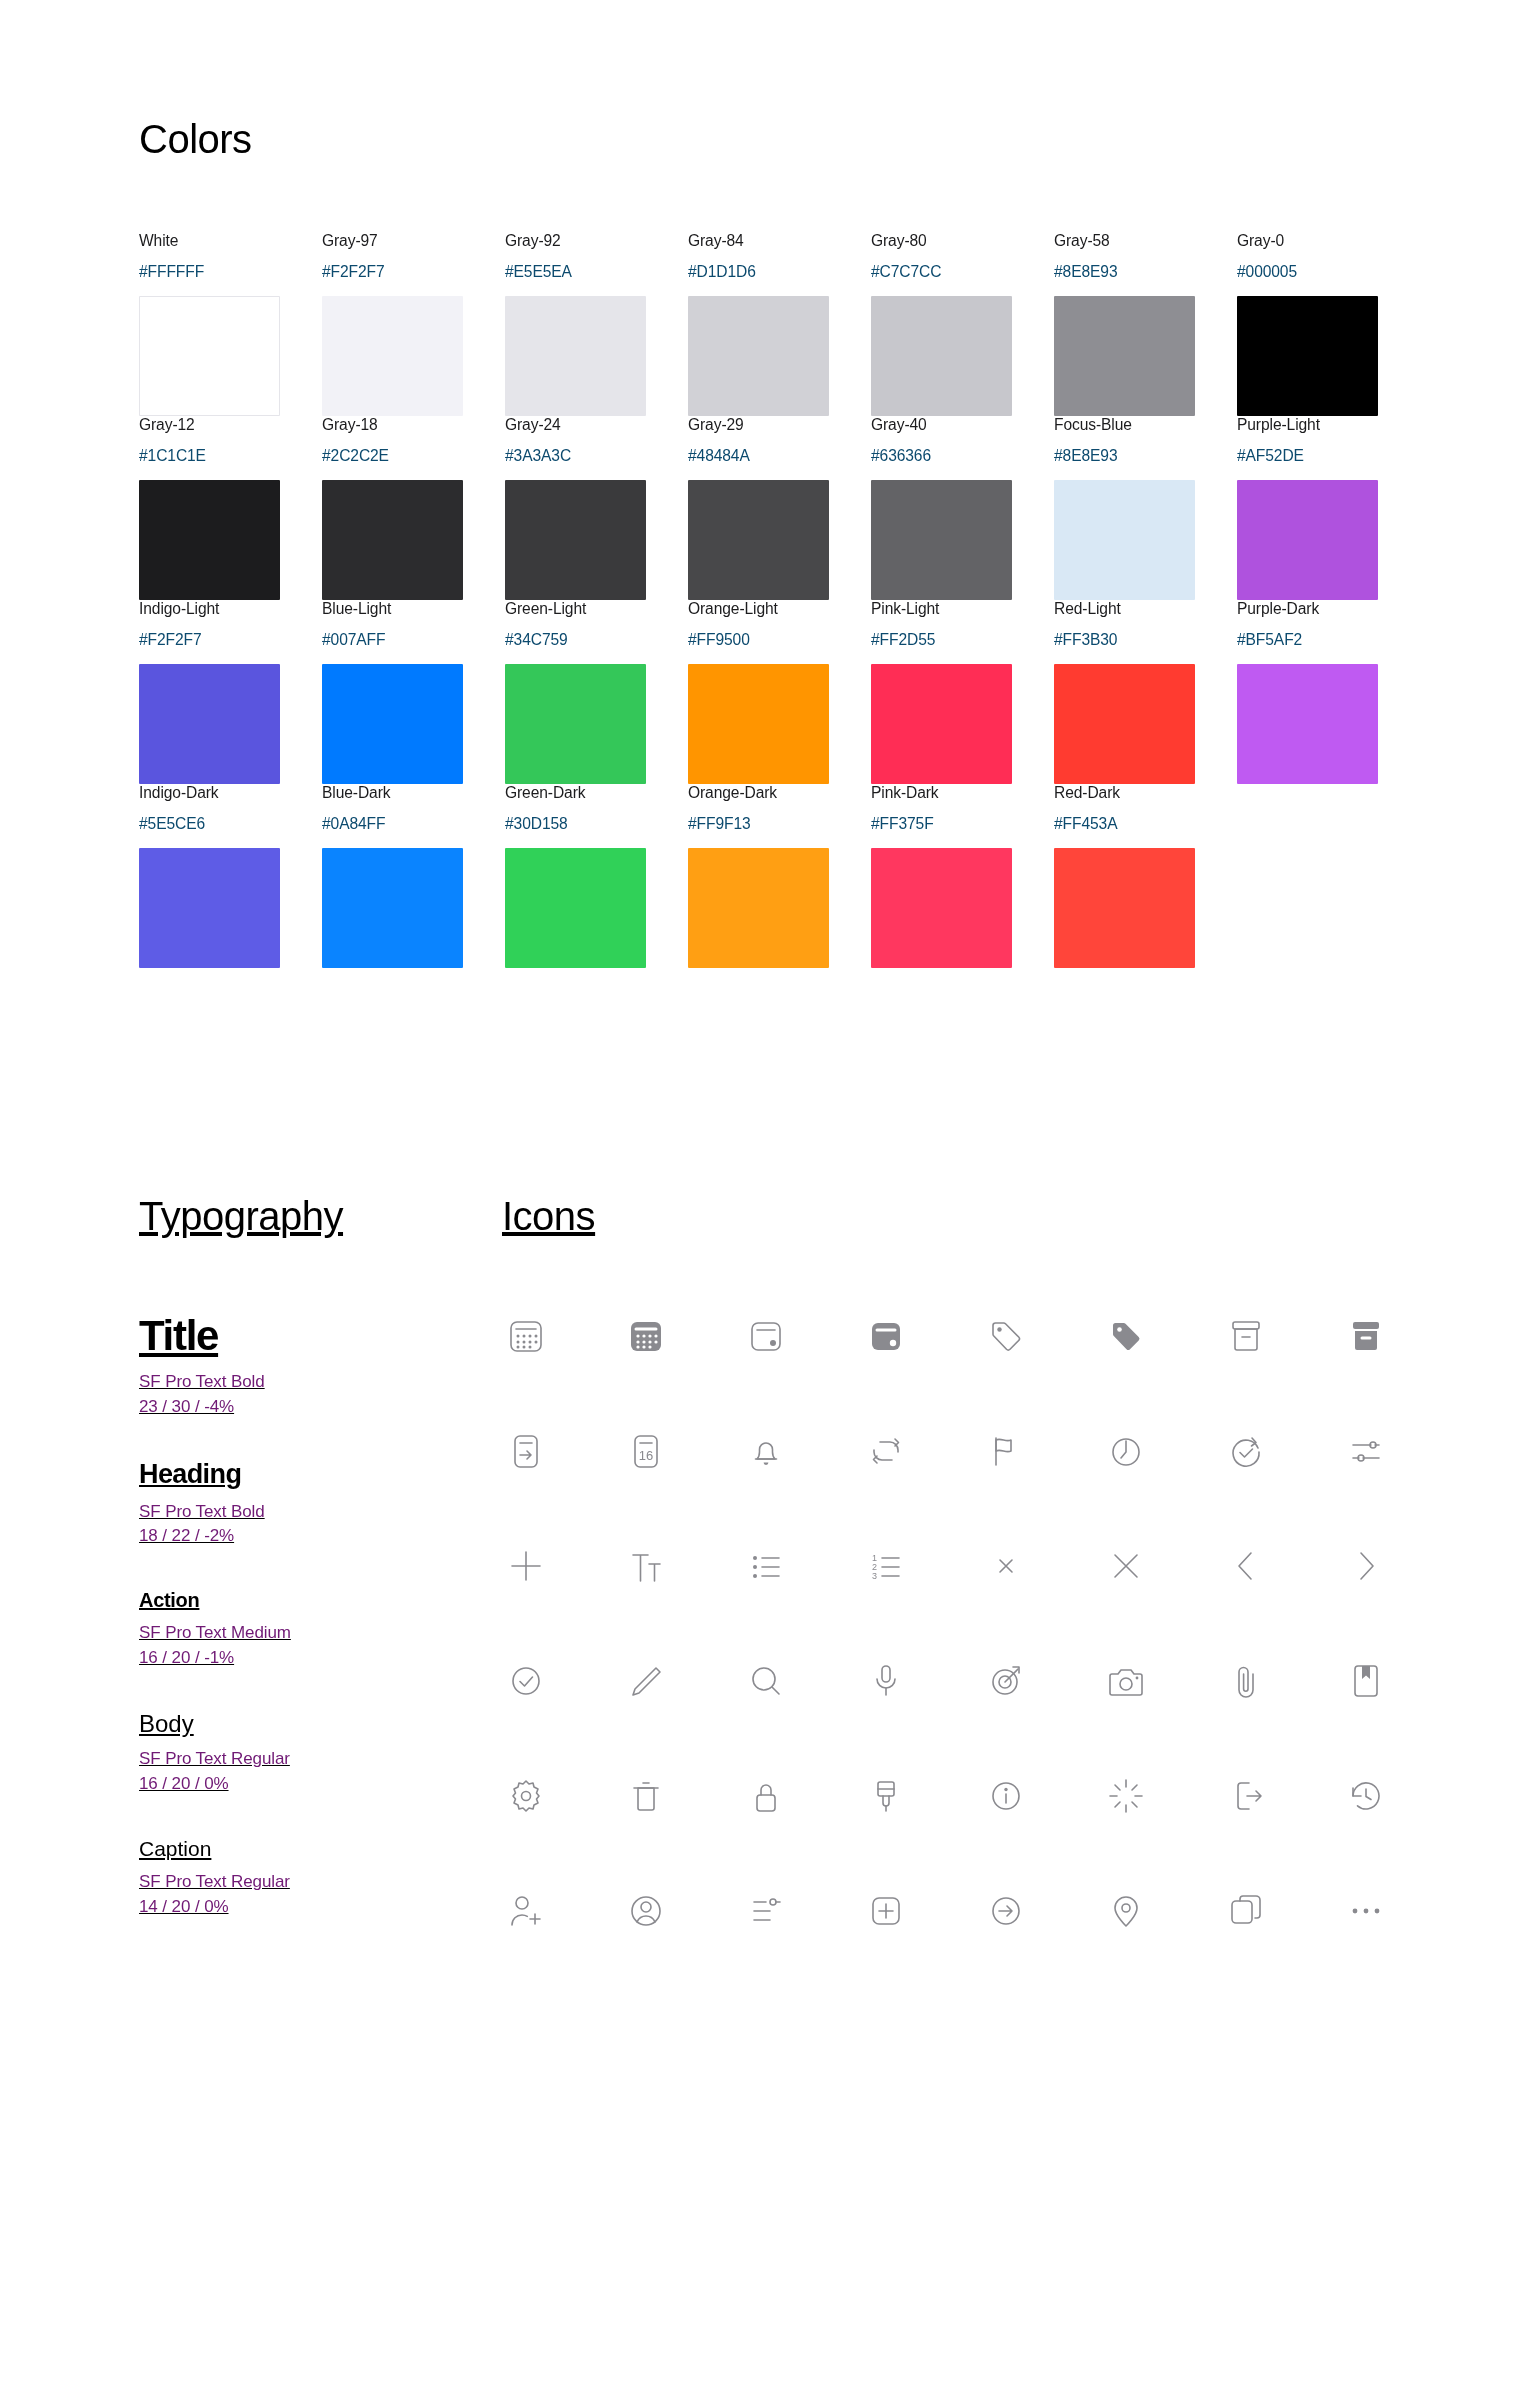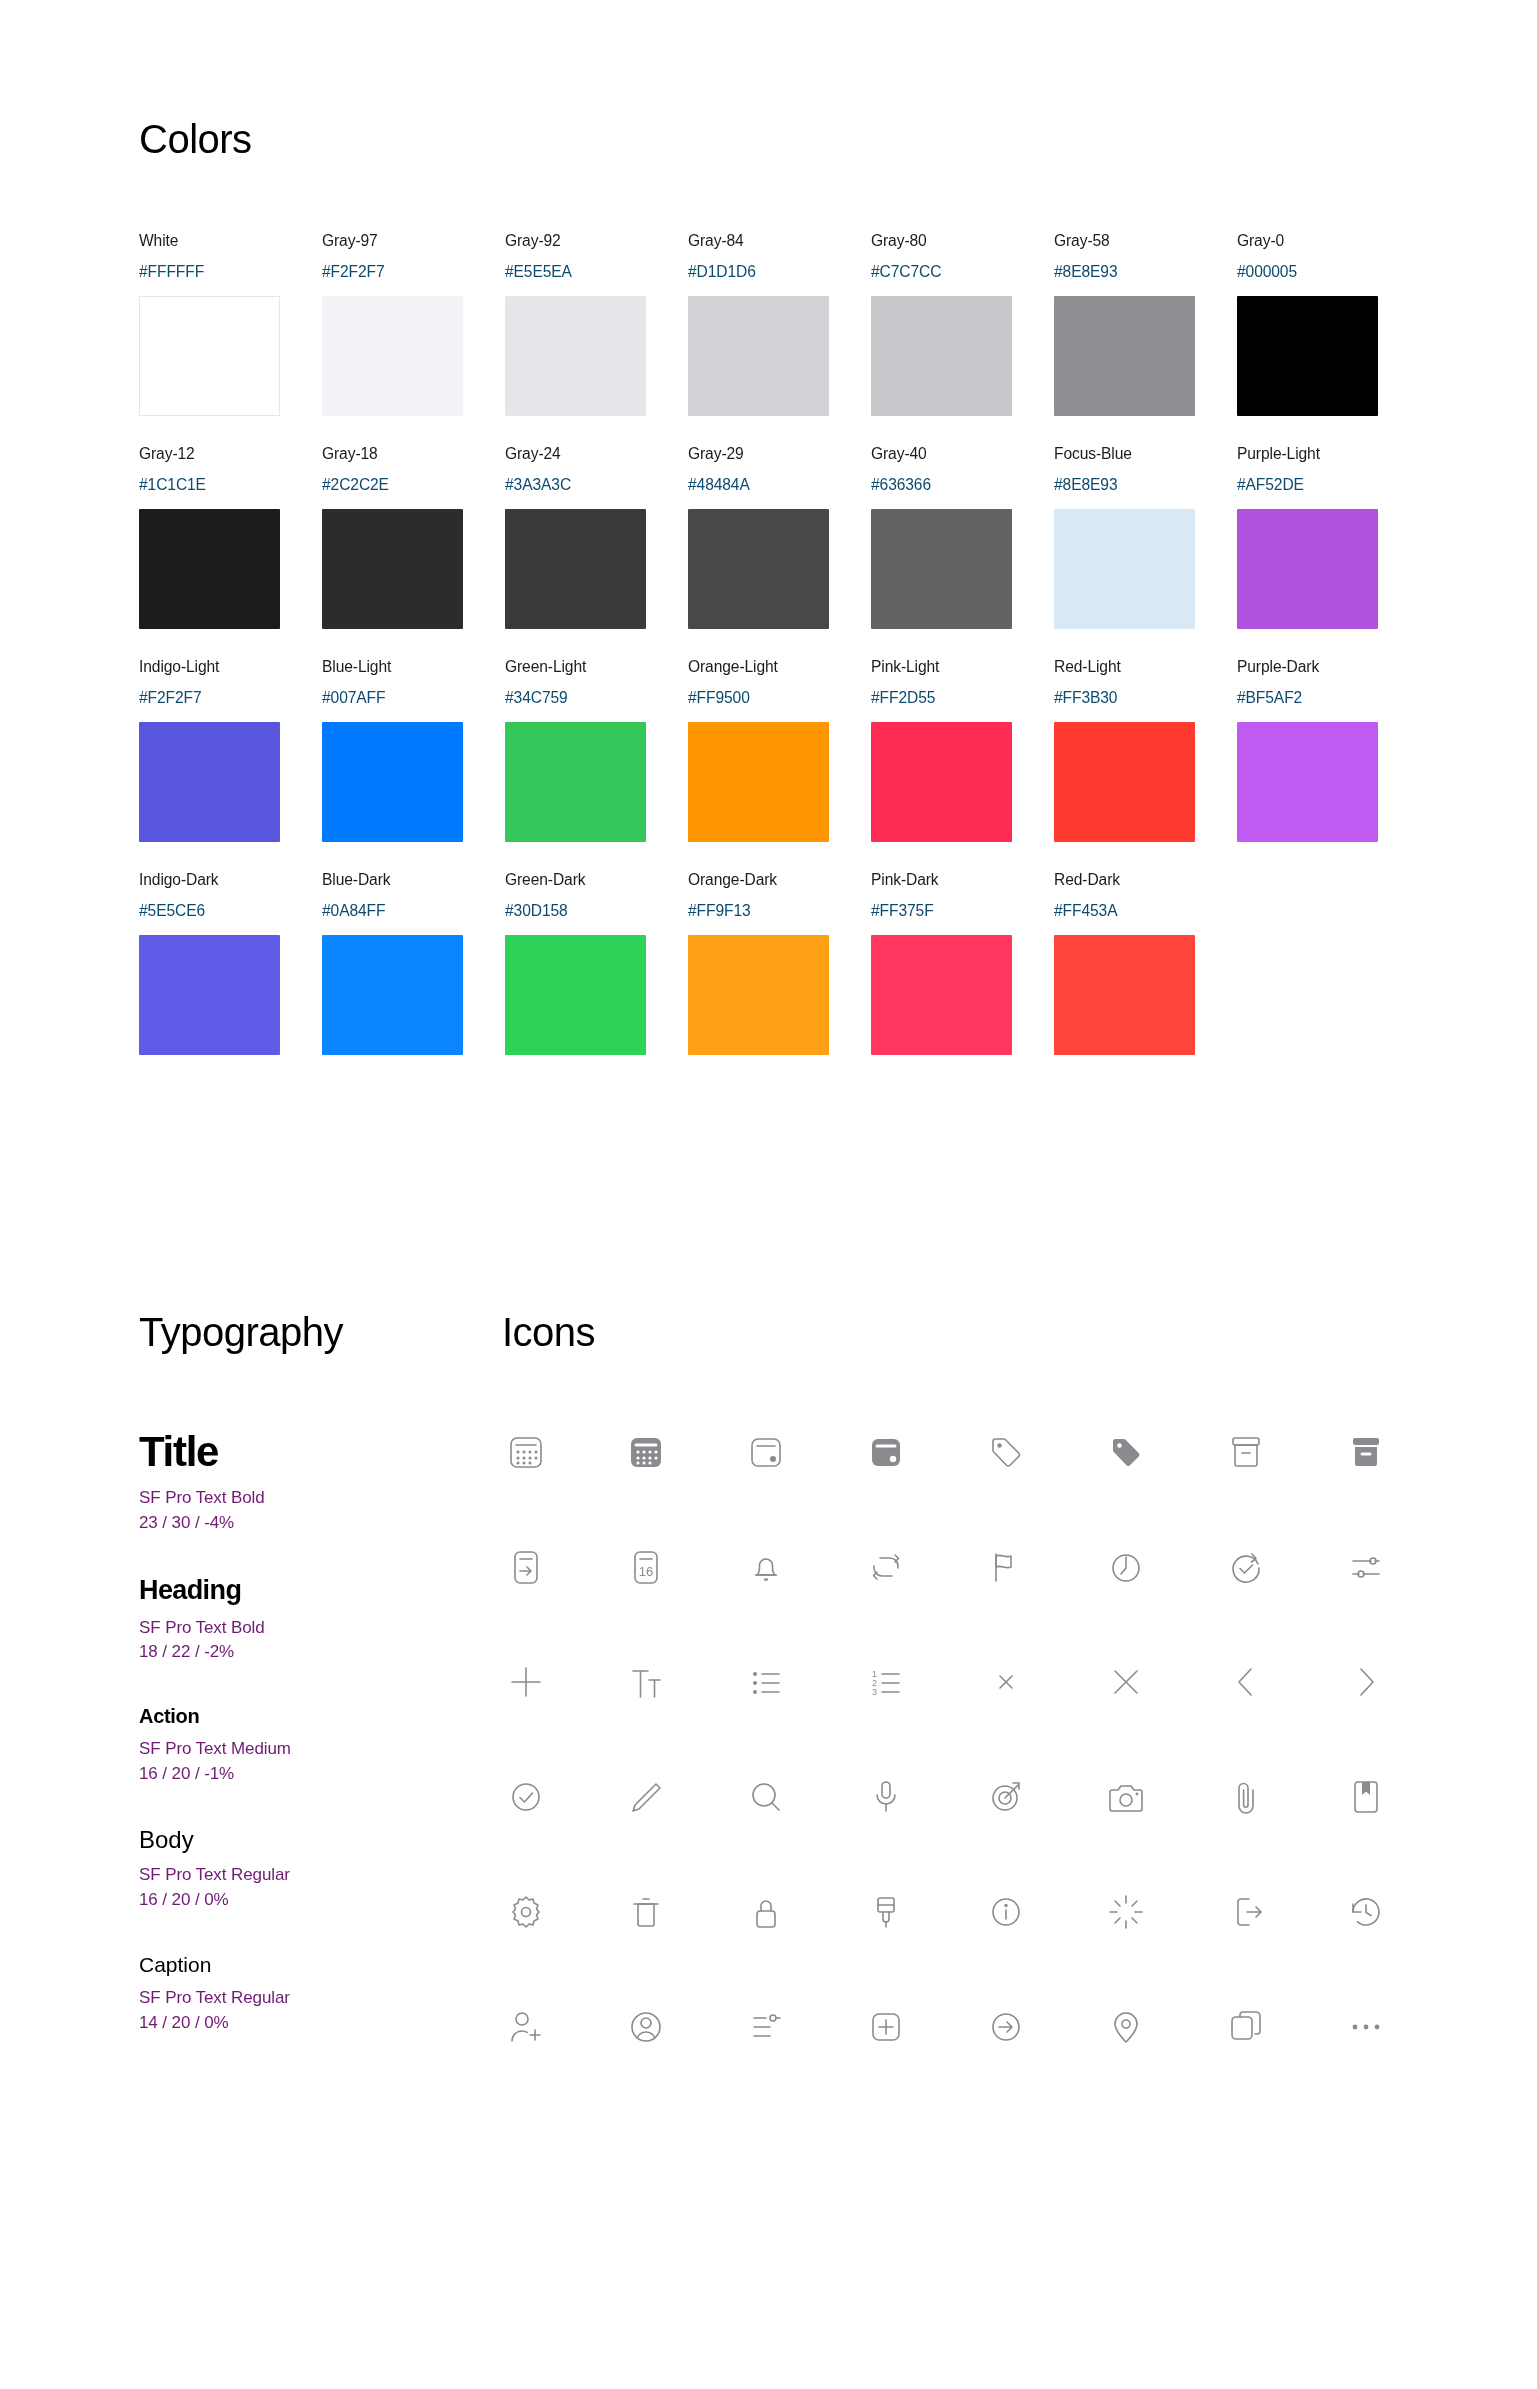--- a/index.html
+++ b/index.html
@@ -25,21 +25,21 @@
   
   #colors-section { padding: 119px 0 0 139px; }
   #colors-section .section-title { margin-bottom: 73px; }
 
   .swatch-grid {
     display: grid;
     grid-template-columns: repeat(7, 183px);
     row-gap: 0;
   }
 
-  .swatch-cell { width: 183px; margin-bottom: 29px; }
+  .swatch-cell { width: 183px; }
 
   .swatch-name {
     font-size: 15.6px;
     font-weight: 400;
     color: #1c1c1e;
     letter-spacing: -0.1px;
     margin-bottom: 12.5px;
     white-space: nowrap;
   }
   .swatch-hex {
@@ -51,21 +51,21 @@
     white-space: nowrap;
   }
   .swatch-chip {
     width: 141px;
     height: 120px;
     border-radius: 1px;
   }
   .swatch-chip.bordered { box-shadow: inset 0 0 0 1px #E5E5EA; }
 
   
-  #lower { display: flex; padding: 228px 0 0 139px; }
+  #lower { display: flex; padding: 228px 0 0 139px; text-decoration: underline; }
 
   #typography-col { width: 363px; flex: none; }
   #icons-col { flex: 1; padding-left: 0; }
 
   #typography-col .section-title,
   #icons-col .section-title { margin-bottom: 76px; }
 
   .type-item { margin-bottom: 40px; }
   .type-sample {
     color: #000000;

